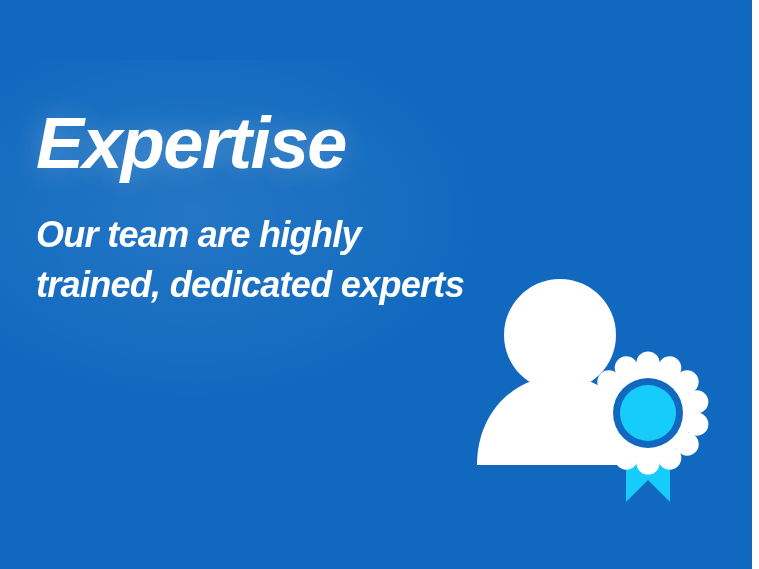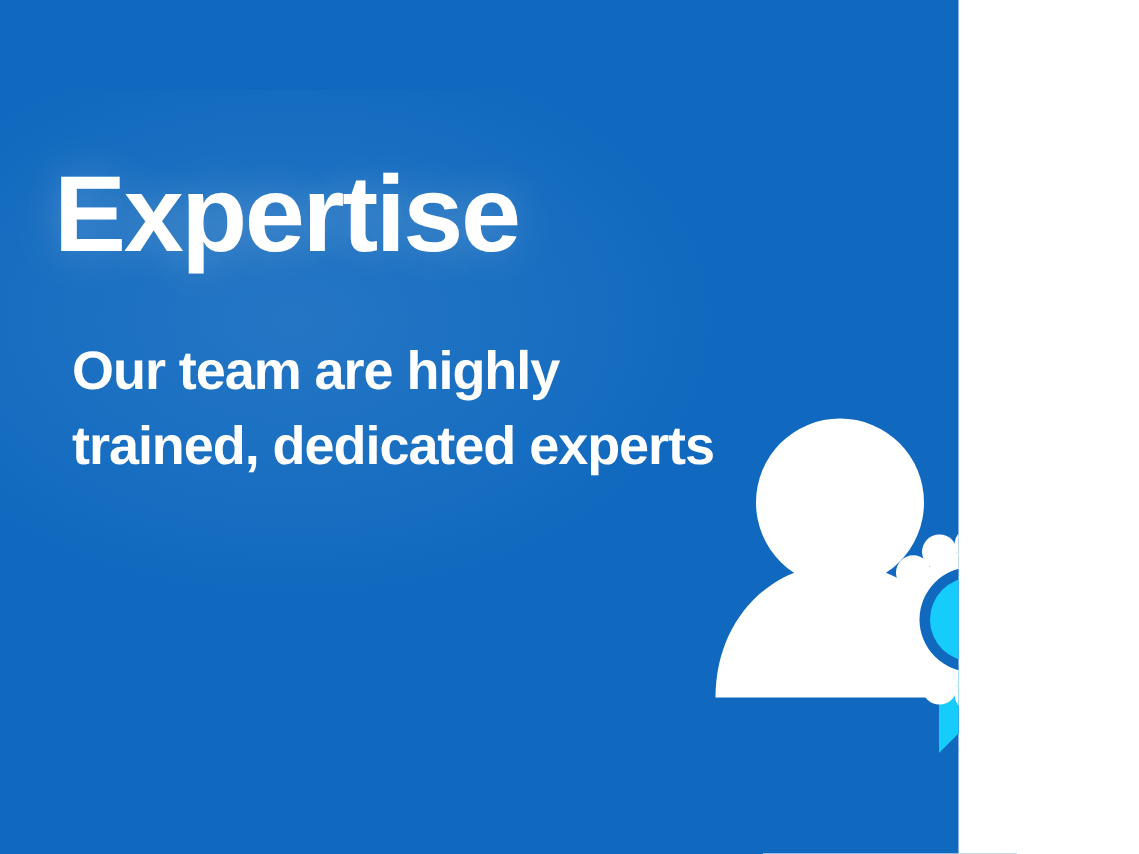--- a/index.html
+++ b/index.html
@@ -5,25 +5,26 @@
 <style>
   html, body {
     margin: 0;
     padding: 0;
     background: #ffffff;
   }
   * { box-sizing: border-box; }
 
   .slide {
     position: relative;
-    width: 639px;
+    width: 752px;
     height: 569px;
     overflow: hidden;
     background: #1069BF;
     font-family: "Liberation Sans", "DejaVu Sans", sans-serif;
+    font-style: italic;
   }
 
   
   .glow {
     position: absolute;
     left: -40px;
     top: 60px;
     width: 520px;
     height: 340px;
     background: radial-gradient(ellipse at 45% 45%,
@@ -45,21 +46,21 @@
     color: #ffffff;
     font-size: 72px;
     line-height: 78px;
     font-weight: 700;
     letter-spacing: -1.6px;
     text-shadow: 0 0 26px rgba(255,255,255,0.20),
                  0 0 60px rgba(255,255,255,0.12);
   }
 
   .subhead {
-    margin: 12px;
+    margin: 0;
     padding-top: 28px;
     color: #ffffff;
     font-size: 36px;
     line-height: 50px;
     font-weight: 700;
     letter-spacing: -0.7px;
     max-width: 430px;
   }
 
   .artwork {

